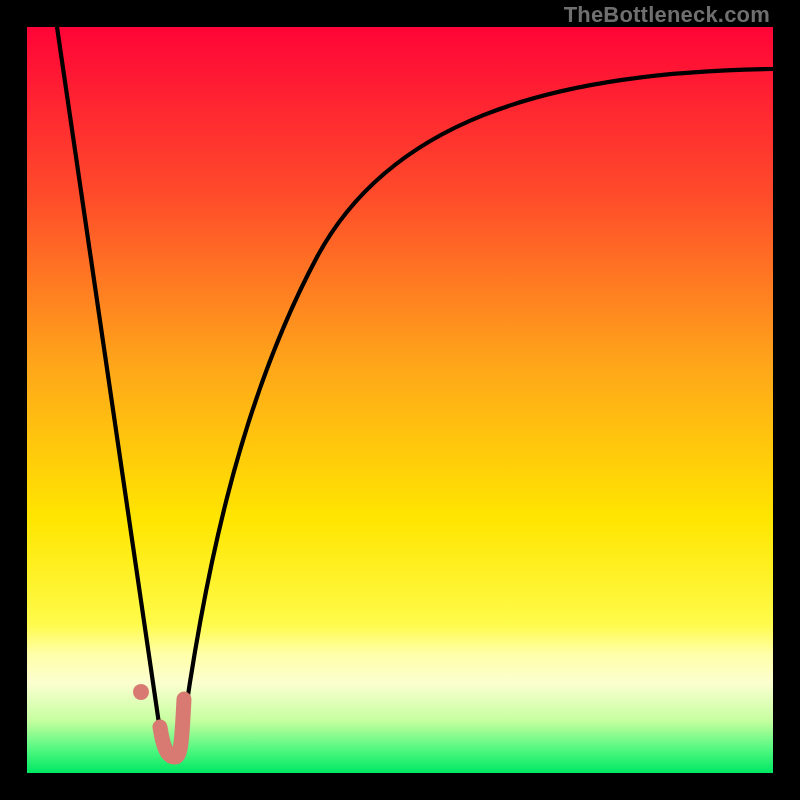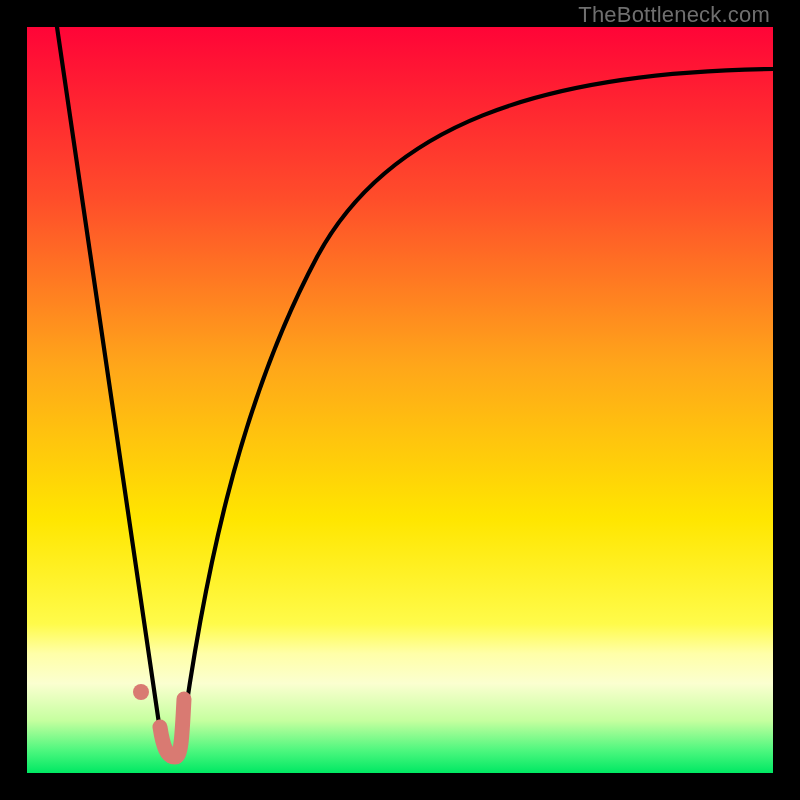--- a/index.html
+++ b/index.html
@@ -25,21 +25,21 @@
     top: 0;
     width: 746px;
     height: 746px;
   }
   .watermark {
     position: absolute;
     top: 2px;
     right: 30px;
     color: #6f6f6f;
     font-size: 22px;
-    font-weight: 400;
+    font-weight: 700;
     letter-spacing: 0.2px;
   }
   svg.curves {
     position: absolute;
     left: 0;
     top: 0;
   }
 </style>
 </head>
 <body>

